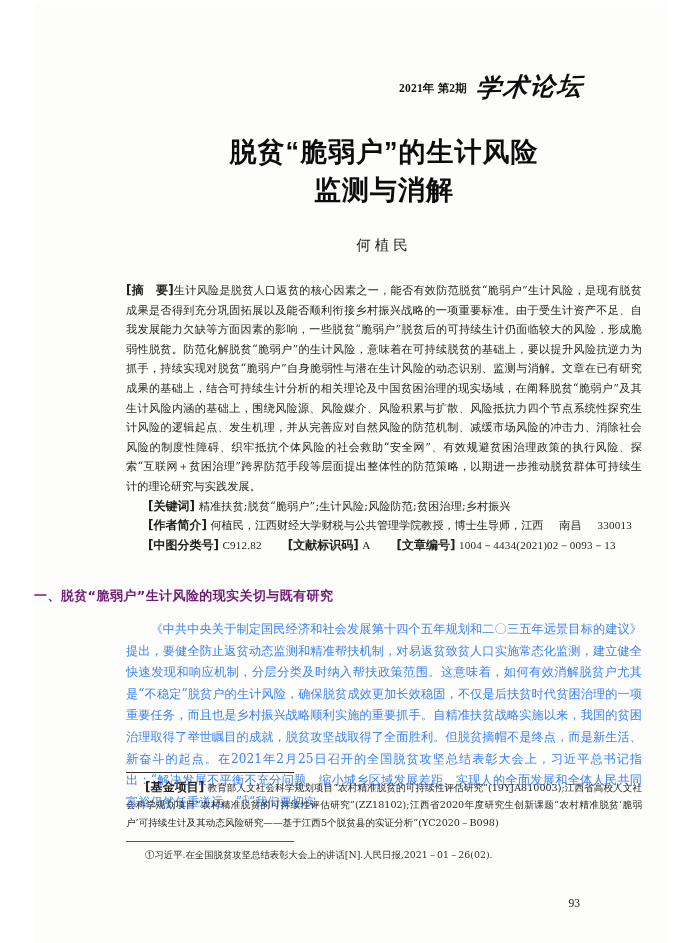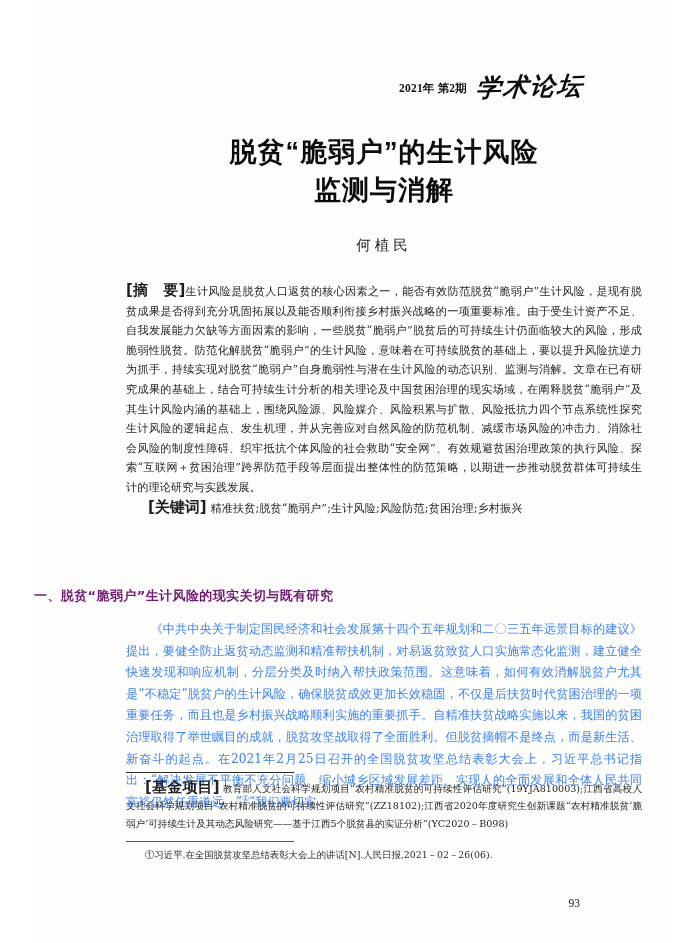--- a/index.html
+++ b/index.html
@@ -91,21 +91,21 @@
     text-align: justify;
     text-justify: inter-ideograph;
     letter-spacing: 0.15px;
     color: #1d1d1d;
     margin: 0;
   }
   .abstract { text-indent: 0; }
   .tag {
     font-family: "DejaVu Sans", "Liberation Sans", sans-serif;
     font-weight: bold;
-    font-size: 15px;
+    font-size: 12px;
     letter-spacing: 0;
   }
   .indent-2 { padding-left: 22px; }
   .meta-line {
     font-family: "DejaVu Serif", "Liberation Serif", serif;
     font-size: 11.1px;
     line-height: 19.6px;
     color: #1d1d1d;
     padding-left: 22px;
     white-space: nowrap;
@@ -223,33 +223,39 @@
     <div class="doc-author">何植民</div>
   </div>
 
   <div class="meta-block">
     <p class="para-cn abstract">
       <span class="tag">[摘　要]</span><span>生计风险是脱贫人口返贫的核心因素之一，能否有效防范脱贫“脆弱户”生计风险，是现有脱贫成果是否得到充分巩固拓展以及能否顺利衔接乡村振兴战略的一项重要标准。由于受生计资产不足、自我发展能力欠缺等方面因素的影响，一些脱贫“脆弱户”脱贫后的可持续生计仍面临较大的风险，形成脆弱性脱贫。防范化解脱贫“脆弱户”的生计风险，意味着在可持续脱贫的基础上，要以提升风险抗逆力为抓手，持续实现对脱贫“脆弱户”自身脆弱性与潜在生计风险的动态识别、监测与消解。文章在已有研究成果的基础上，结合可持续生计分析的相关理论及中国贫困治理的现实场域，在阐释脱贫“脆弱户”及其生计风险内涵的基础上，围绕风险源、风险媒介、风险积累与扩散、风险抵抗力四个节点系统性探究生计风险的逻辑起点、发生机理，并从完善应对自然风险的防范机制、减缓市场风险的冲击力、消除社会风险的制度性障碍、织牢抵抗个体风险的社会救助“安全网”、有效规避贫困治理政策的执行风险、探索“互联网＋贫困治理”跨界防范手段等层面提出整体性的防范策略，以期进一步推动脱贫群体可持续生计的理论研究与实践发展。</span>
     </p>
     <p class="para-cn indent-2">
       <span class="tag">[关键词]</span>&nbsp;<span>精准扶贫;脱贫“脆弱户”;生计风险;风险防范;贫困治理;乡村振兴</span>
     </p>
+    <div class="meta-line">
+      <span class="tag">[作者简介]</span>&nbsp;<span>何植民，江西财经大学财税与公共管理学院教授，博士生导师，江西</span><span class="sp-md"></span><span>南昌</span><span class="sp-md"></span><span class="code">330013</span>
+    </div>
+    <div class="meta-line">
+      <span class="tag">[中图分类号]</span>&nbsp;<span class="code">C912.82</span><span class="sp-lg"></span><span class="tag">[文献标识码]</span>&nbsp;<span class="code">A</span><span class="sp-lg"></span><span class="tag">[文章编号]</span>&nbsp;<span class="code">1004－4434(2021)02－0093－13</span>
+    </div>
   </div>
 
   <div class="section-heading">一、脱贫“脆弱户”生计风险的现实关切与既有研究</div>
 
   <div class="body-block">
     <p class="body-para"><span>《中共中央关于制定国民经济和社会发展第十四个五年规划和二〇三五年远景目标的建议》提出，要健全防止返贫动态监测和精准帮扶机制，对易返贫致贫人口实施常态化监测，建立健全快速发现和响应机制，分层分类及时纳入帮扶政策范围。这意味着，如何有效消解脱贫户尤其是“不稳定”脱贫户的生计风险，确保脱贫成效更加长效稳固，不仅是后扶贫时代贫困治理的一项重要任务，而且也是乡村振兴战略顺利实施的重要抓手。自精准扶贫战略实施以来，我国的贫困治理取得了举世瞩目的成就，脱贫攻坚战取得了全面胜利。但脱贫摘帽不是终点，而是新生活、新奋斗的起点。在2021年2月25日召开的全国脱贫攻坚总结表彰大会上，习近平总书记指出：“解决发展不平衡不充分问题、缩小城乡区域发展差距、实现人的全面发展和全体人民共同富裕仍然任重道远。”</span><sup class="fn">①</sup><span>“我们要切实</span></p>
   </div>
 
   <div class="fund-rule"></div>
   <div class="fund-block">
     <p class="fund-text"><span class="tag">[基金项目]</span>&nbsp;<span>教育部人文社会科学规划项目“农村精准脱贫的可持续性评估研究”(19YJA810003);江西省高校人文社会科学规划项目“农村精准脱贫的可持续性评估研究”(ZZ18102);江西省2020年度研究生创新课题“农村精准脱贫‘脆弱户’可持续生计及其动态风险研究——基于江西5个脱贫县的实证分析”(YC2020－B098)</span></p>
   </div>
 
   <div class="fn-rule"></div>
   <div class="fn-block">
-    <p class="fn-text">①习近平.在全国脱贫攻坚总结表彰大会上的讲话[N].人民日报,2021－02－26(06).</p>
+    <p class="fn-text">①习近平.在全国脱贫攻坚总结表彰大会上的讲话[N].人民日报,2021－01－26(02).</p>
   </div>
 
   <div class="page-number">93</div>
 
 </div>
 
 </body></html>

